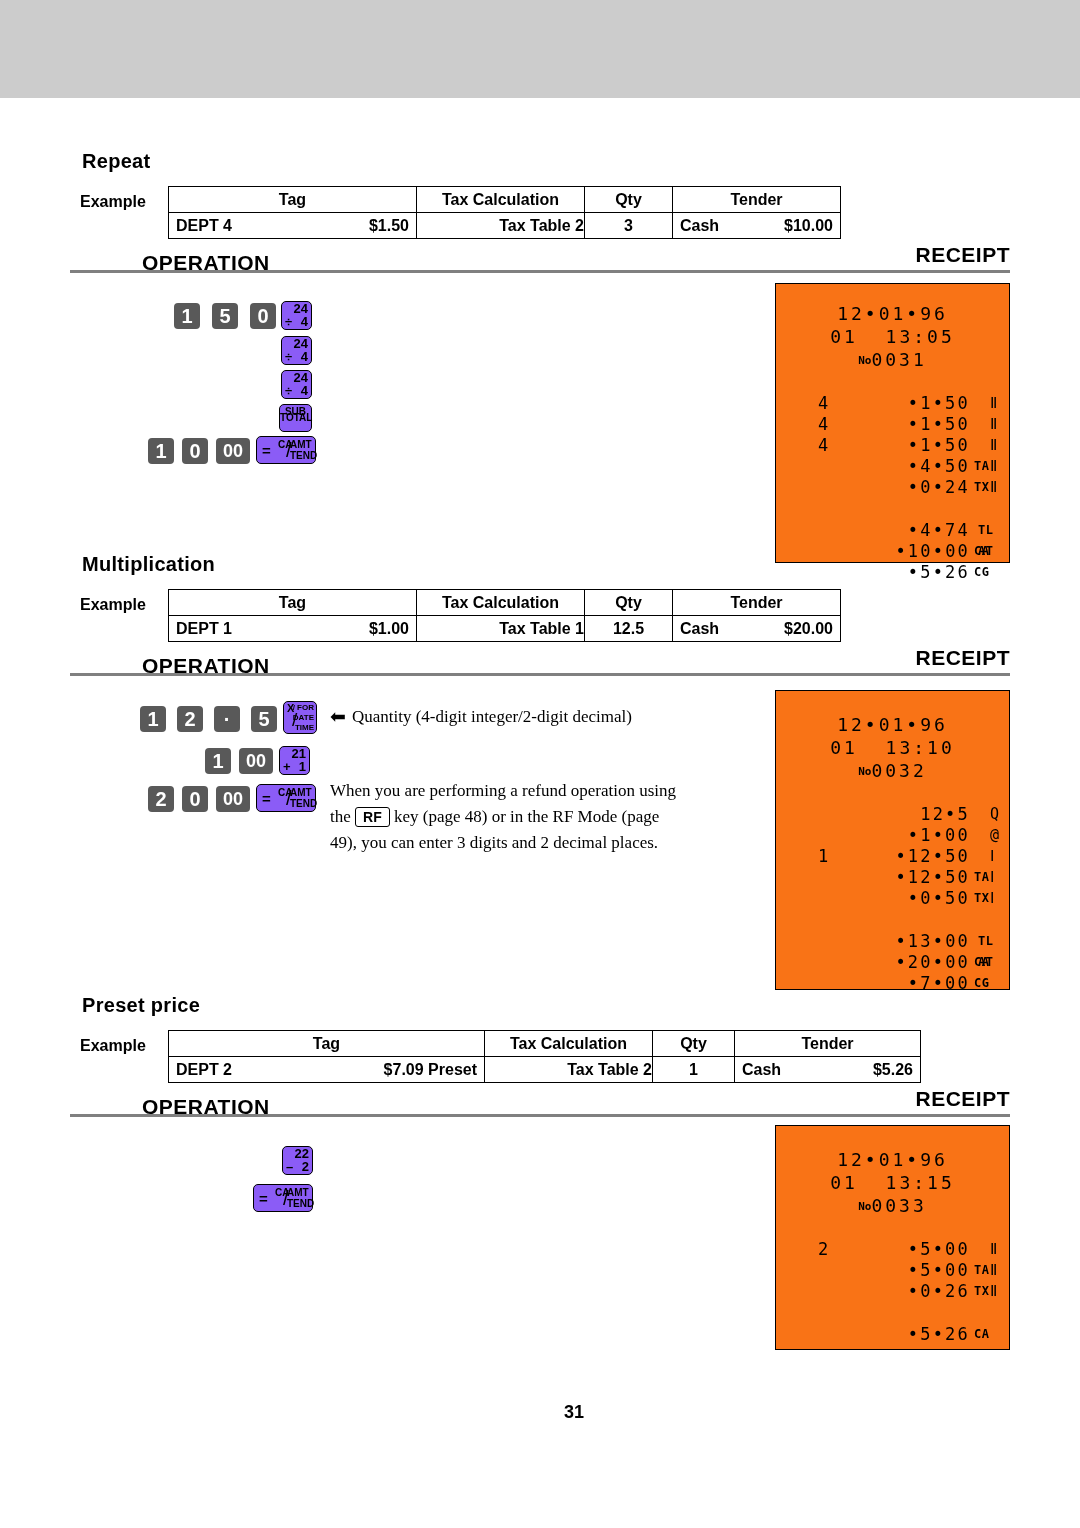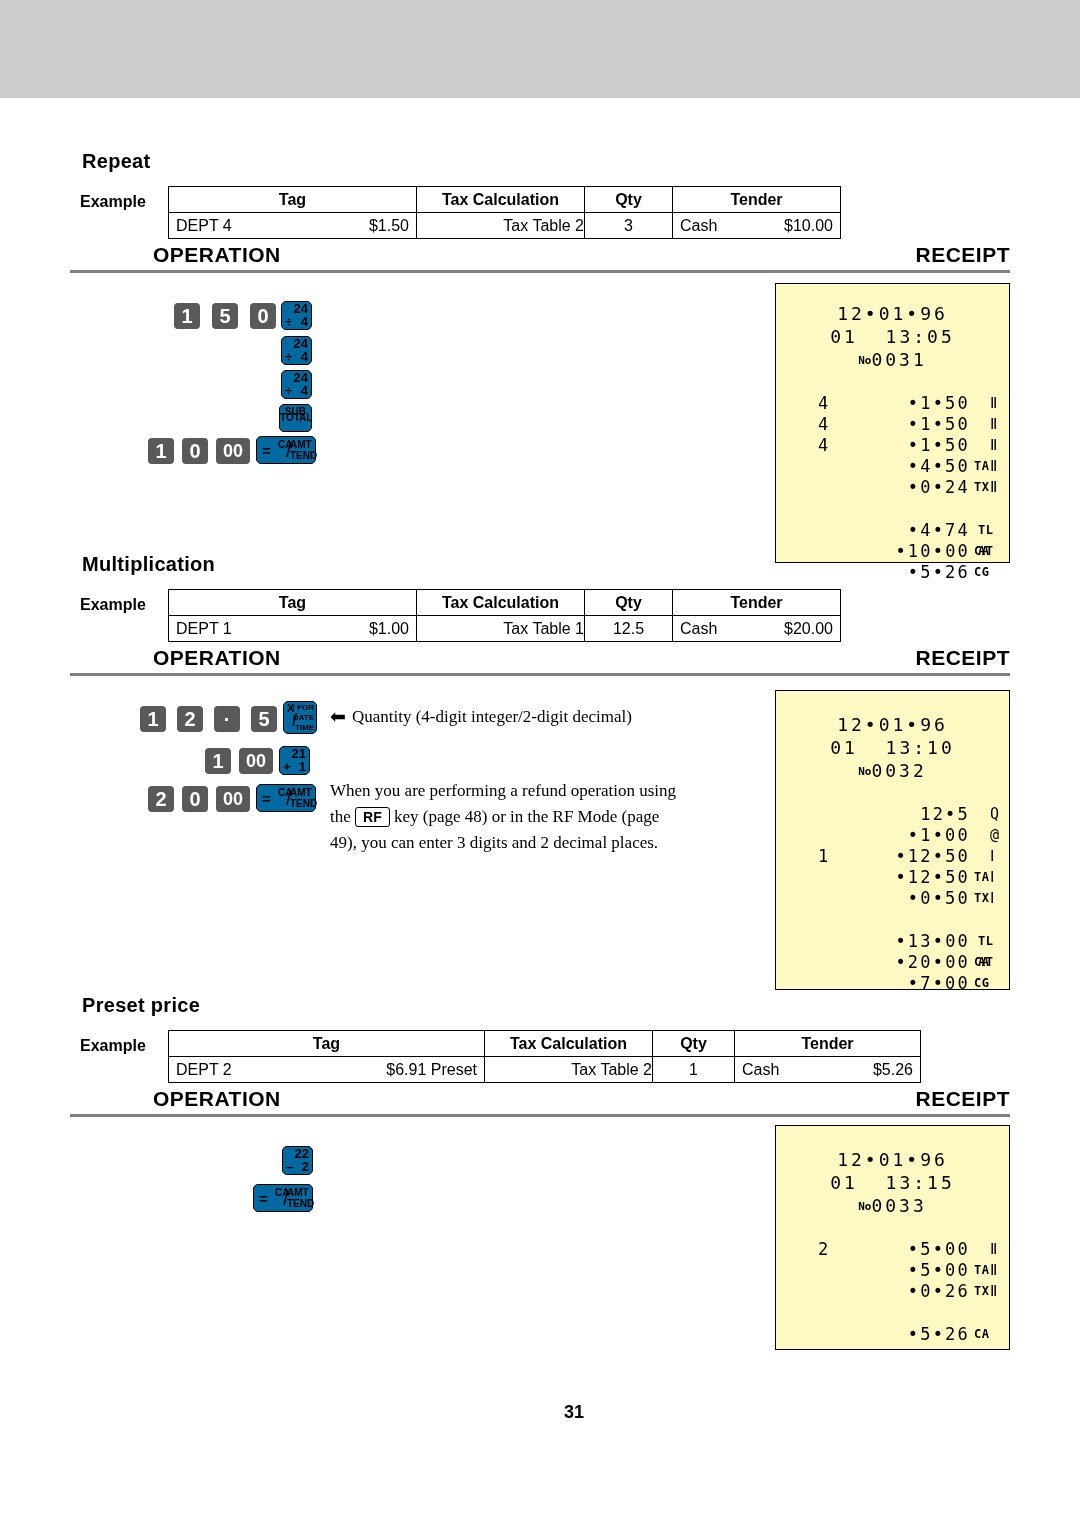--- a/index.html
+++ b/index.html
@@ -64,39 +64,39 @@
     padding: 0;
     height: 25px;
     vertical-align: middle;
     line-height: 25px;
   }
   .ex-table th {
     font-weight: bold;
     text-align: center;
     font-size: 16px;
   }
-  .ex-table td { font-weight: normal; }
+  .ex-table td { font-weight: bold; }
   .cell-pad-l { padding-left: 7px; text-align: right; }
   .cell-center { text-align: center; }
   .dbl-left { border-left-width: 4px; border-left-style: double; }
   .split { position: relative; }
   .split .lft { position: absolute; left: 7px; top: 0; }
   .split .rgt { position: absolute; right: 7px; top: 0; }
 
   
   .op-bar { position: absolute; width: 940px; left: 70px; }
   .op-bar .lbl-left, .op-bar .lbl-right {
     position: absolute;
     top: 0;
     font-family: "Liberation Sans", sans-serif;
     font-weight: bold;
     font-size: 21px;
     letter-spacing: 0.5px;
   }
-  .op-bar .lbl-left { left: 83px; }
+  .op-bar .lbl-left { left: 72px; margin-top: 8px; }
   .op-bar .lbl-right { right: 0px; }
   .op-bar .rule {
     position: absolute;
     left: 0; top: 27px;
     width: 940px; height: 3px;
     background: #808080;
   }
 
   
   .key-num {
@@ -108,21 +108,21 @@
     font-weight: bold;
     text-align: center;
     box-sizing: border-box;
   }
   .key-num.k1 { width: 26px; height: 26px; font-size: 20px; line-height: 26px; }
   .key-num.k2 { width: 34px; height: 26px; font-size: 18px; line-height: 26px; }
   .key-dot   { width: 26px; height: 26px; font-size: 20px; line-height: 22px; }
 
   .key-white {
     position: absolute;
-    background: #0369a1;
+    background: #8b5cf6;
     border: 1.6px solid #000;
     border-radius: 5px;
     box-sizing: border-box;
     font-family: "Liberation Sans", sans-serif;
     color: #000;
   }
   
   .key-dept { width: 31px; height: 29px; }
   .key-dept .top {
     position: absolute; right: 3px; top: 0px;
@@ -219,21 +219,21 @@
     line-height: 19px;
     margin-right: 6px;
     position: relative;
     top: 1px;
   }
 
   
   .receipt {
     position: absolute;
     border: 1.8px solid #000;
-    background: #fef9c3;
+    background: #f97316;
     box-sizing: border-box;
     font-family: "DejaVu Sans Mono", monospace;
   }
   .rc-line {
     position: relative;
     height: 21px;
     line-height: 21px;
     white-space: pre;
     font-size: 17px;
     letter-spacing: 2.2px;
@@ -509,21 +509,21 @@
     <tbody>
         <tr>
       <th>Tag</th>
       <th>Tax Calculation</th>
       <th>Qty</th>
       <th class="dbl-left">Tender</th>
     </tr>
     <tr>
       <td class="split">
         <span class="lft">DEPT 2</span>
-        <span class="rgt">$6.91 Preset</span>
+        <span class="rgt">$7.09 Preset</span>
       </td>
       <td class="cell-pad-l">Tax Table 2</td>
       <td class="cell-center">1</td>
       <td class="split dbl-left">
         <span class="lft">Cash</span>
         <span class="rgt">$5.26</span>
       </td>
     </tr>
   </tbody>
     </table>

